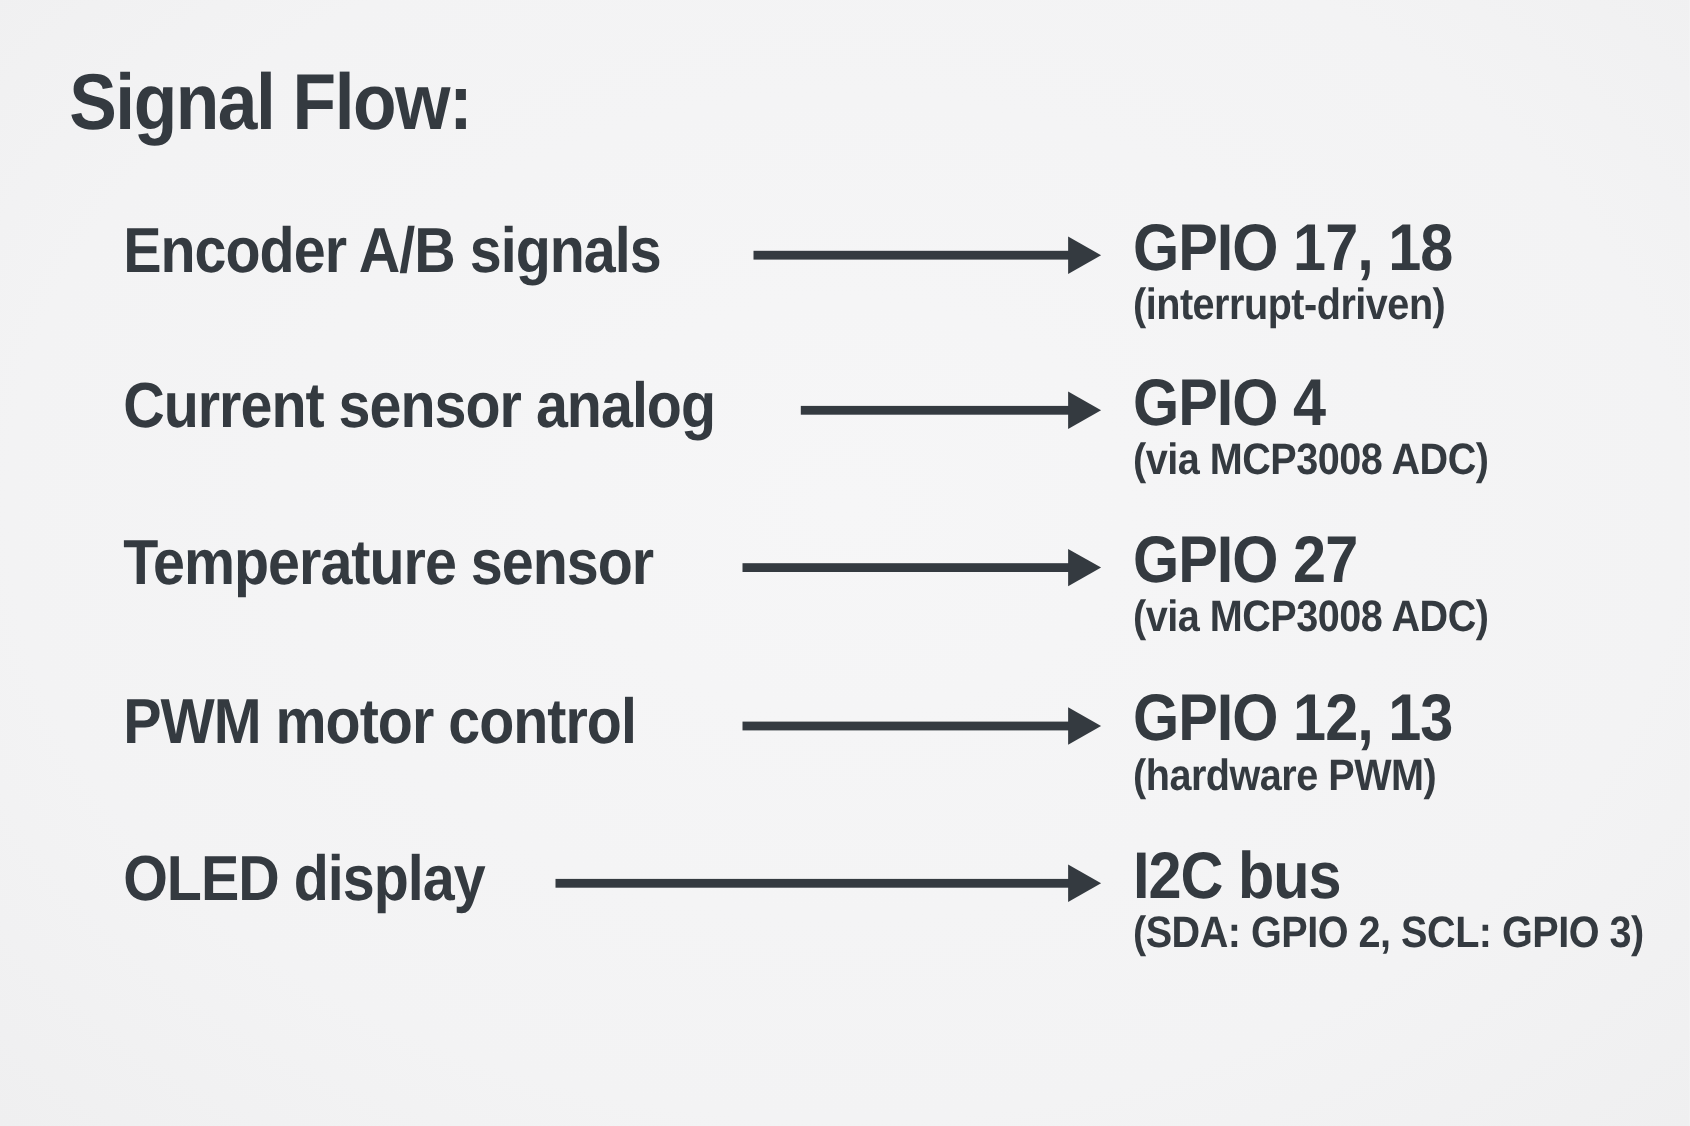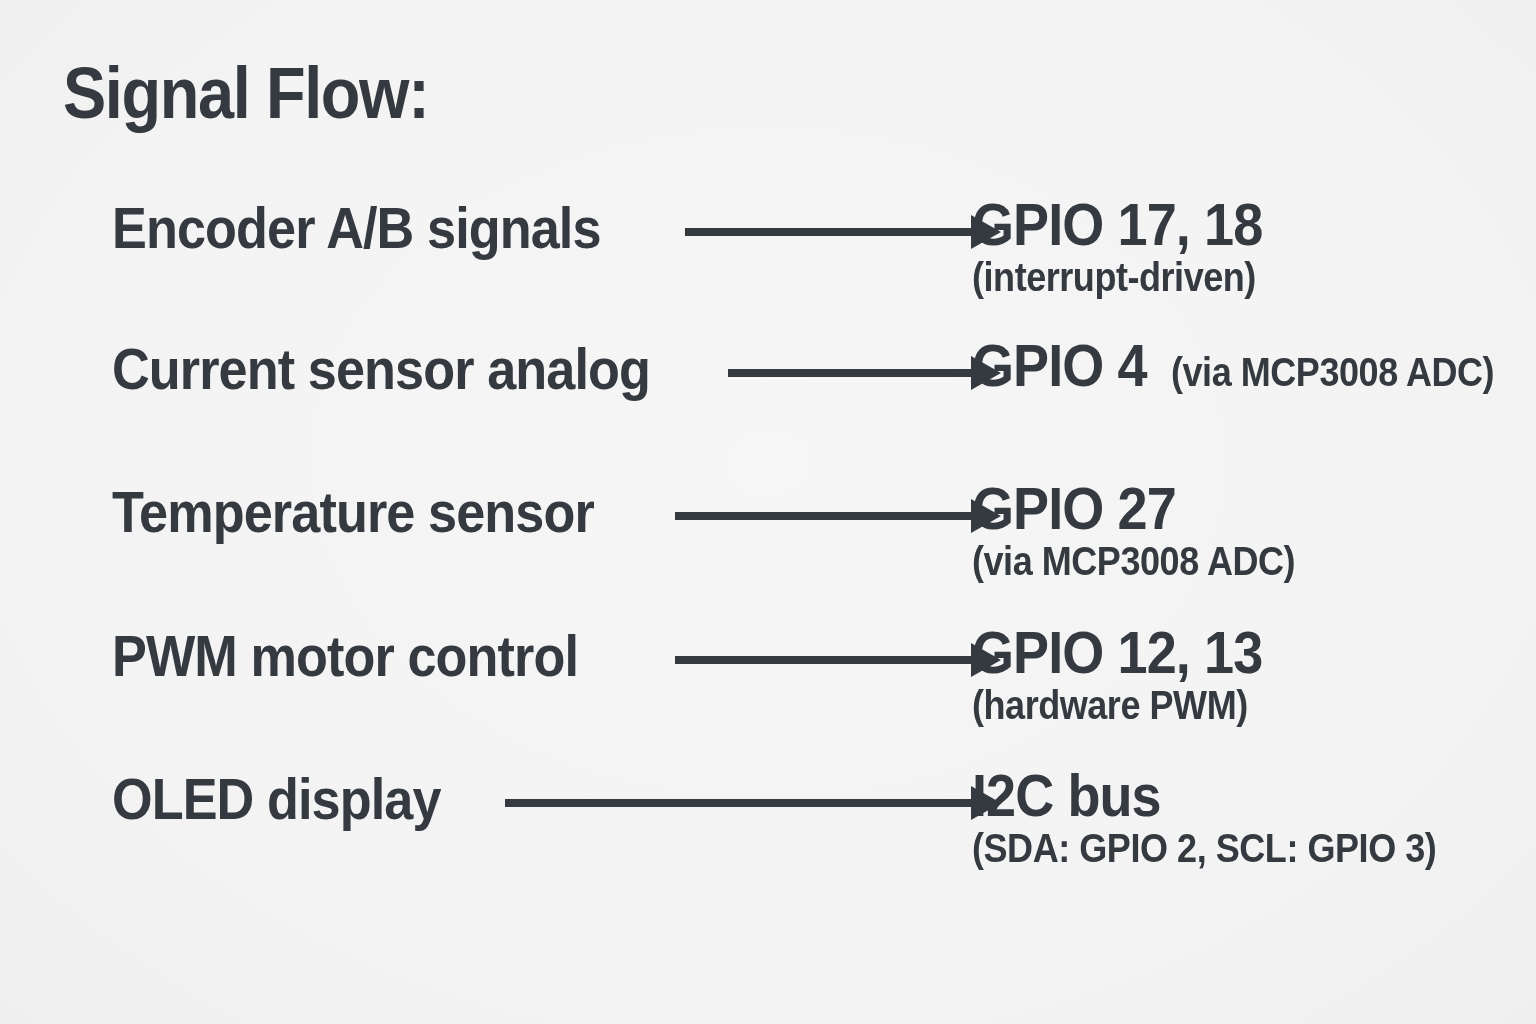--- a/index.html
+++ b/index.html
@@ -72,21 +72,21 @@
     left: 971px;
     top: -17px;
     width: 0;
     height: 0;
     border-left: 30px solid var(--ink);
     border-top: 17px solid transparent;
     border-bottom: 17px solid transparent;
   }
   .dest {
     position: absolute;
-    left: 972px;
+    left: 1030px;
     top: -36px;
   }
   .dest-main {
     font-size: 60px;
     line-height: 58px;
     font-weight: 700;
     letter-spacing: -1px;
   }
   .dest-sub {
     font-size: 40px;

